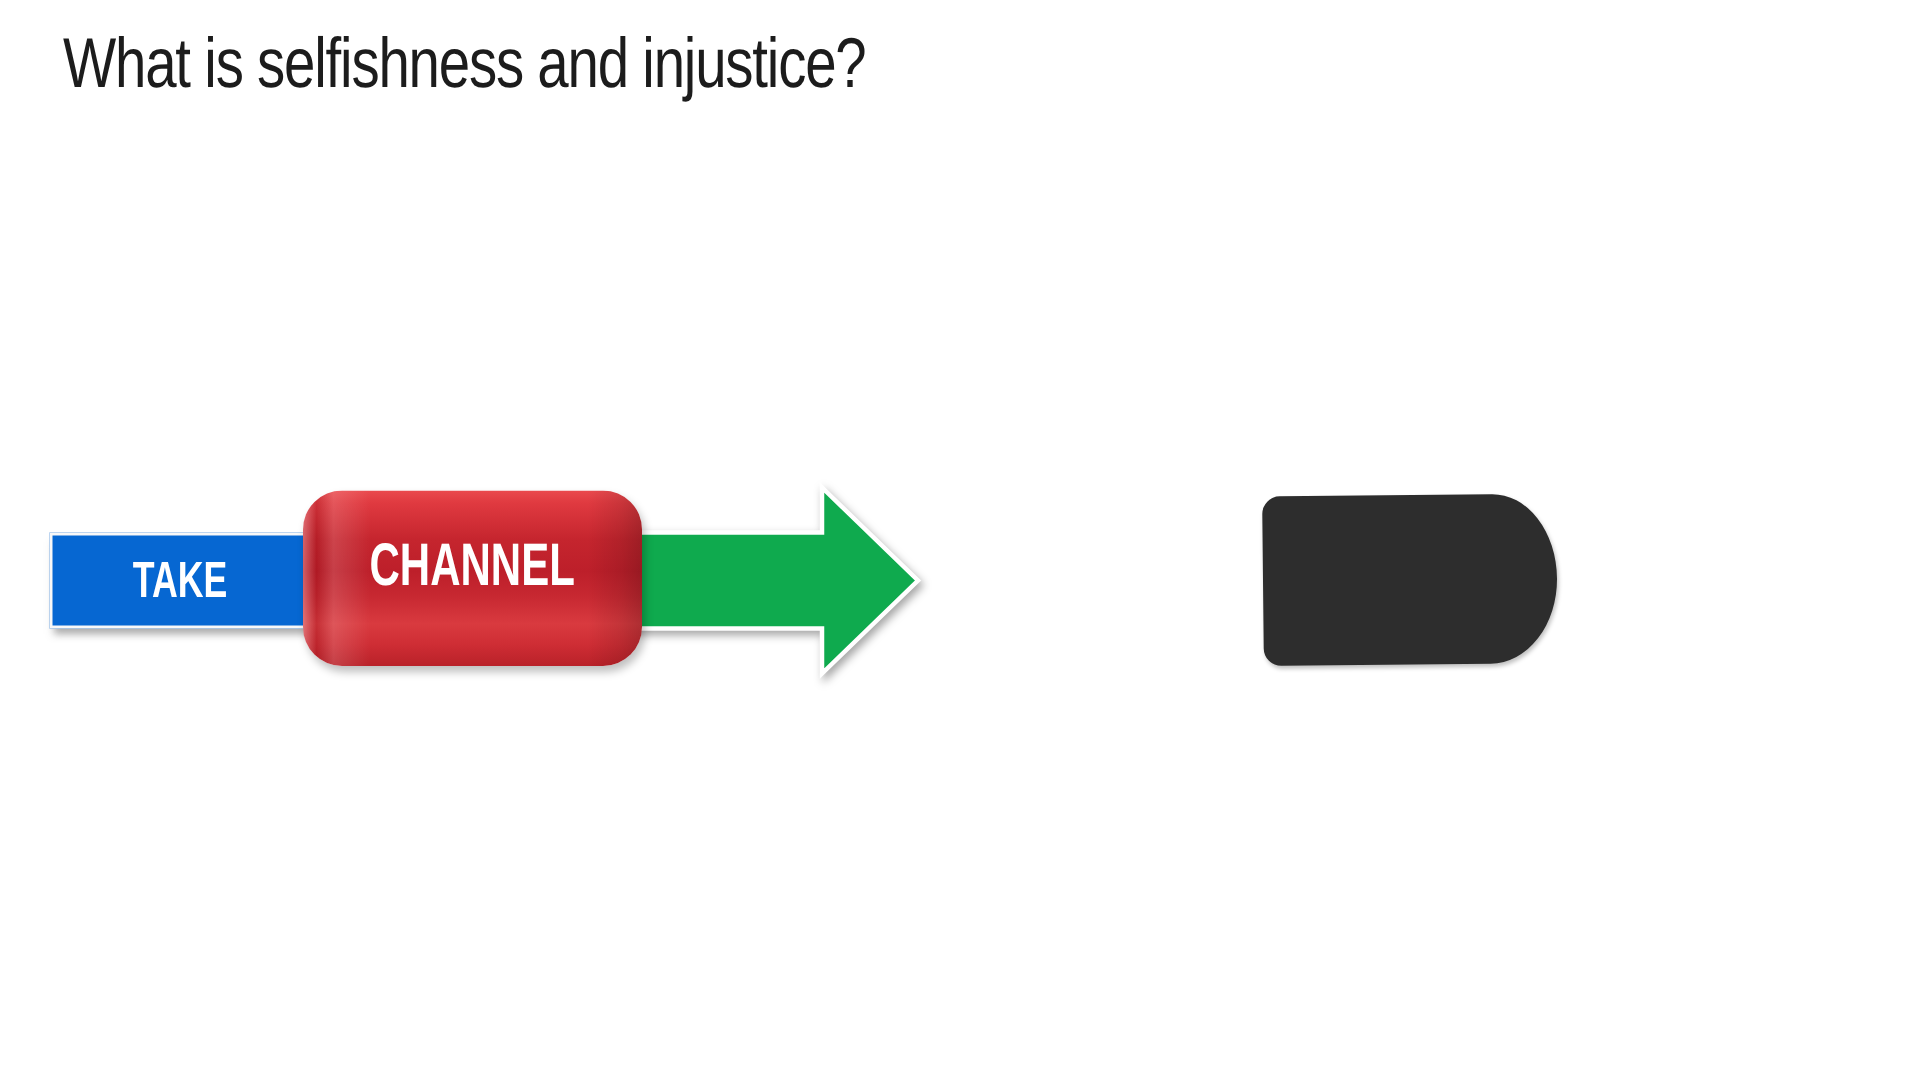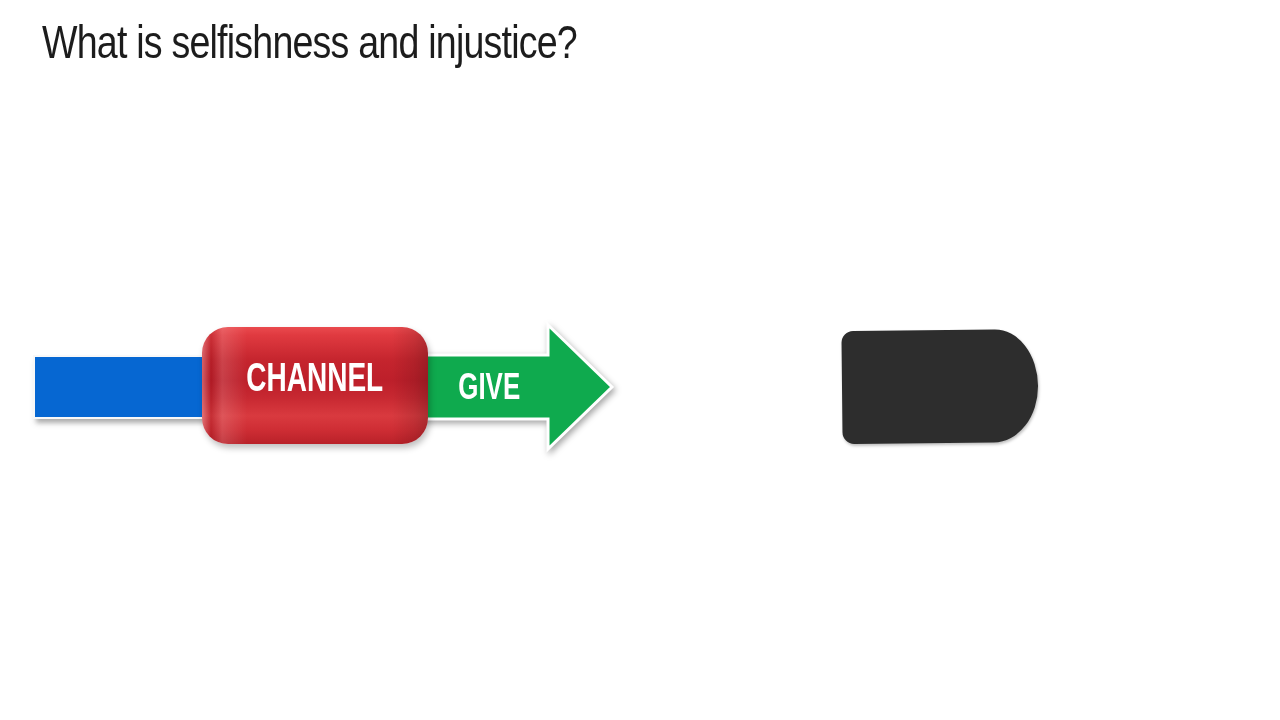--- a/index.html
+++ b/index.html
@@ -132,26 +132,26 @@
   </div>
 
   <div class="take-bar"></div>
 
   <svg class="give-arrow" width="220" height="145" viewBox="0 0 220 145">
     <polygon points="0,39 148,39 148,9 212,71 148,133 148,103 0,103" fill="#0faa4e" stroke="#ffffff" stroke-width="3" stroke-linejoin="miter"></polygon>
   </svg>
 
   <div class="channel"></div>
 
+  <div class="lbl lbl-take">
+    <span>TAKE</span>
+  </div>
 
   <div class="lbl lbl-channel">
     <span>CHANNEL</span>
   </div>
 
-  <div class="lbl lbl-give">
-    <span>GIVE</span>
-  </div>
 
 
   <div class="origin"></div>
 
 
 </div>
 
 </body></html>

